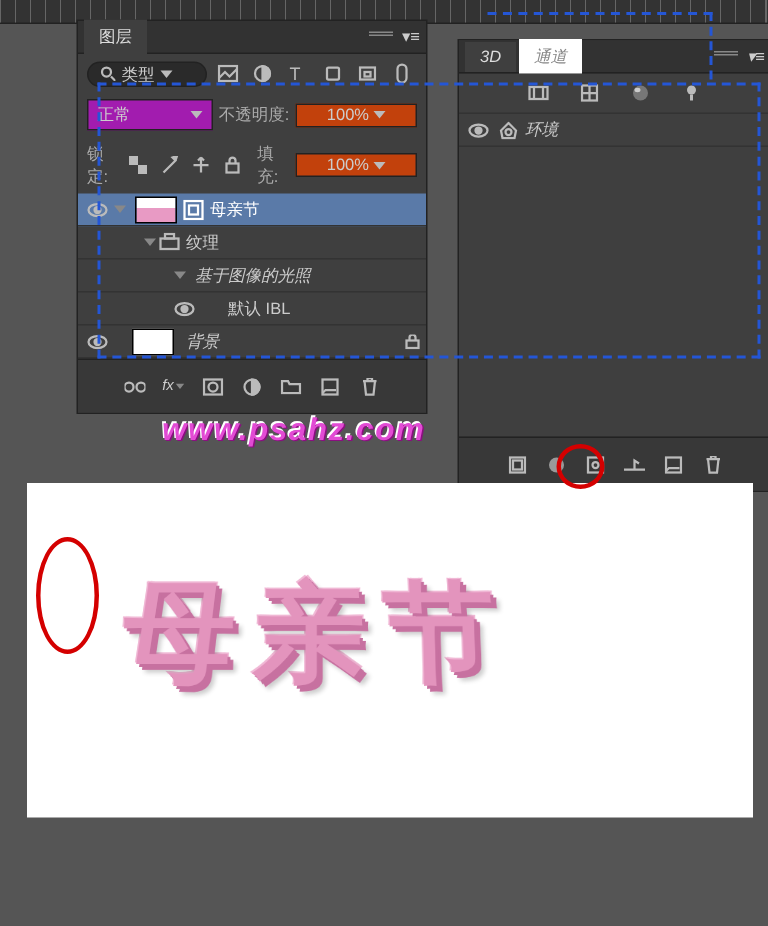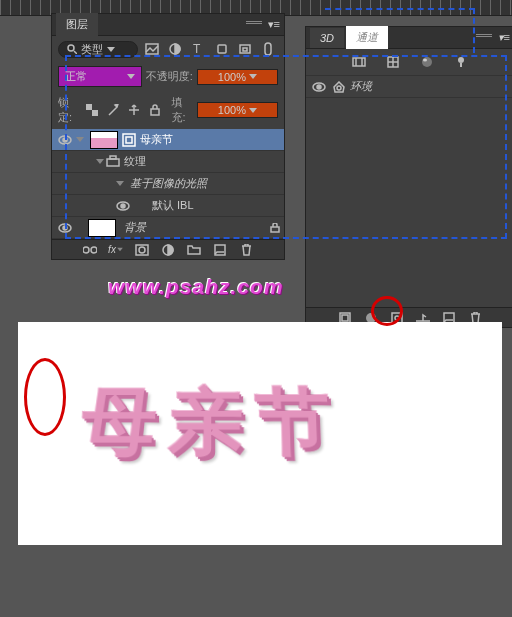--- a/index.html
+++ b/index.html
@@ -23,21 +23,21 @@
 
 .layer-list { }
 .layer-row { display: flex; align-items: center; height: 22px; padding: 0 4px; border-bottom: 1px solid #333; }
 .layer-row.selected { background: #5a7aa8; color: #fff; }
 .eye { width: 18px; display: flex; align-items: center; justify-content: center; }
 .thumb { width: 28px; height: 18px; background: #fff; border: 1px solid #000; margin: 0 4px; }
 .thumb.pink { background: linear-gradient(#fff 40%, #e89ac4 40%); }
 .indent { width: 20px; display: inline-block; }
 .expand { width: 12px; display: flex; align-items: center; justify-content: center; font-size: 9px; color: #aaa; }
 
-.panel-footer { background: #383838; height: 20px; display: flex; align-items: center; justify-content: center; gap: 6px; border-top: 1px solid #222; }
+.panel-footer { background: #383838; height: 36px; display: flex; align-items: center; justify-content: center; gap: 6px; border-top: 1px solid #222; }
 
 
 #layers-panel { left: 52px; top: 14px; width: 232px; }
 #threed-panel { left: 306px; top: 27px; width: 208px; height: 300px; display: flex; flex-direction: column; font-style: italic; }
 
 
 .preview { position: absolute; left: 18px; top: 322px; width: 484px; height: 223px; background: #fff; }
 .selection { position: absolute; border: 2px dashed #2456d6; }
 .sel-main { left: 65px; top: 55px; width: 442px; height: 184px; }
 .sel-top { left: 325px; top: 8px; width: 150px; height: 45px; border-left: none; border-bottom: none; }

